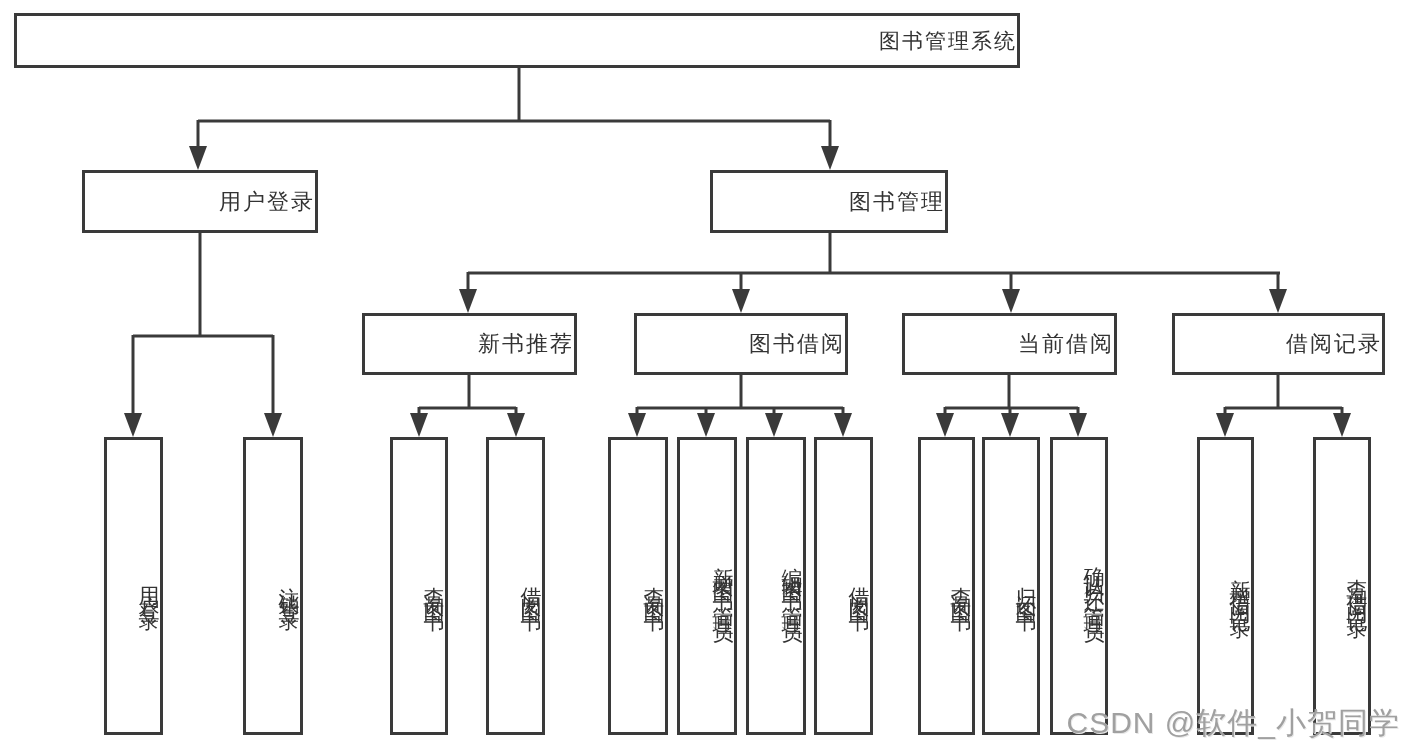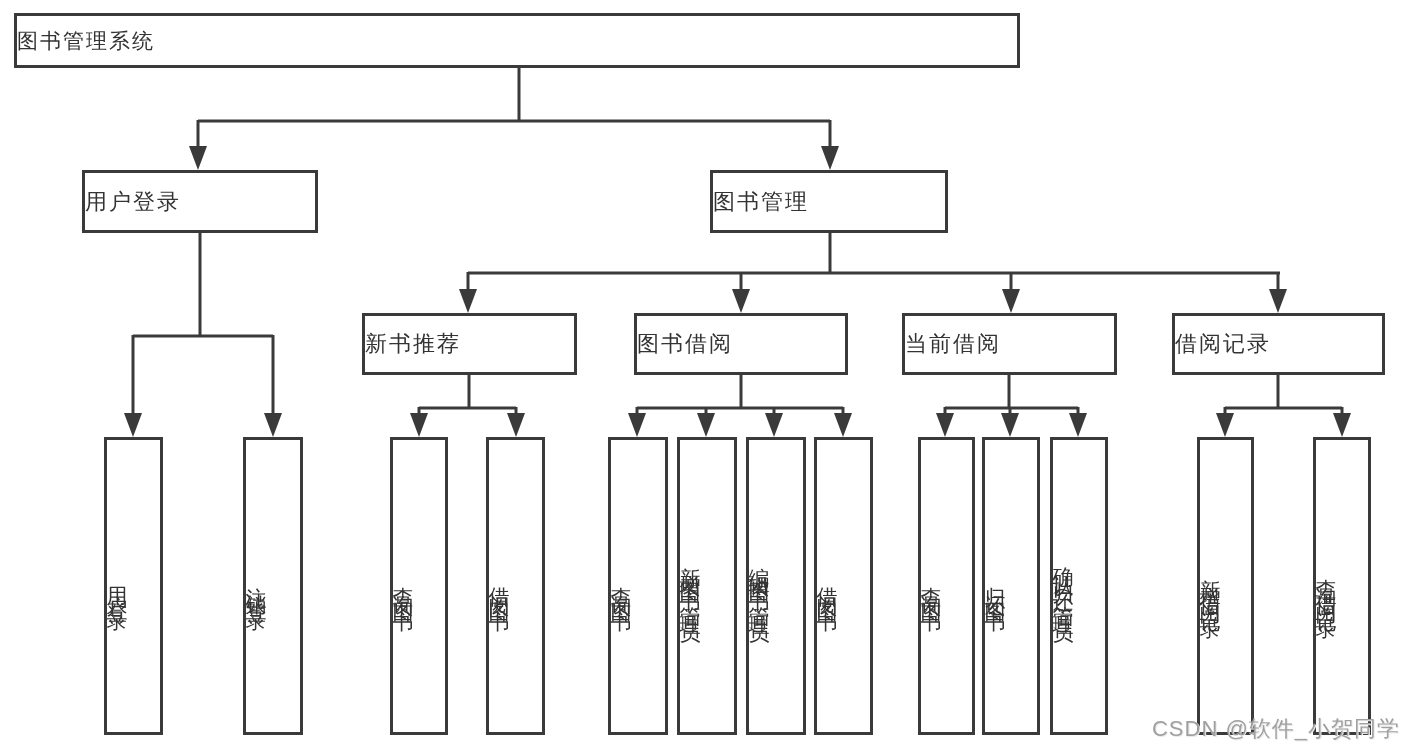--- a/index.html
+++ b/index.html
@@ -15,40 +15,40 @@
     overflow:hidden;
   }
   #connectors{position:absolute;left:0;top:0;}
   .box{
     position:absolute;
     box-sizing:border-box;
     border:3px solid var(--line);
     background:#ffffff;
     display:flex;
     align-items:center;
-    justify-content:flex-start;
+    justify-content:flex-end;
     color:var(--text);
   }
   .hlabel{
     font-size:22px;
     letter-spacing:2px;
     white-space:nowrap;
   }
   .root .hlabel{font-size:21px;}
   .leaf .vlabel{
     writing-mode:vertical-rl;
     font-size:21px;
     letter-spacing:8px;
     line-height:1;
   }
   .watermark{
     position:absolute;
     right:5px;
     bottom:3px;
-    font-size:22px;
+    font-size:30px;
     color:#a0a0a0;
     text-shadow:1px 1px 0 #e8e8e8;
     letter-spacing:1px;
     white-space:nowrap;
   }
 </style>
 </head>
 <body>
 
 <div id="canvas">

